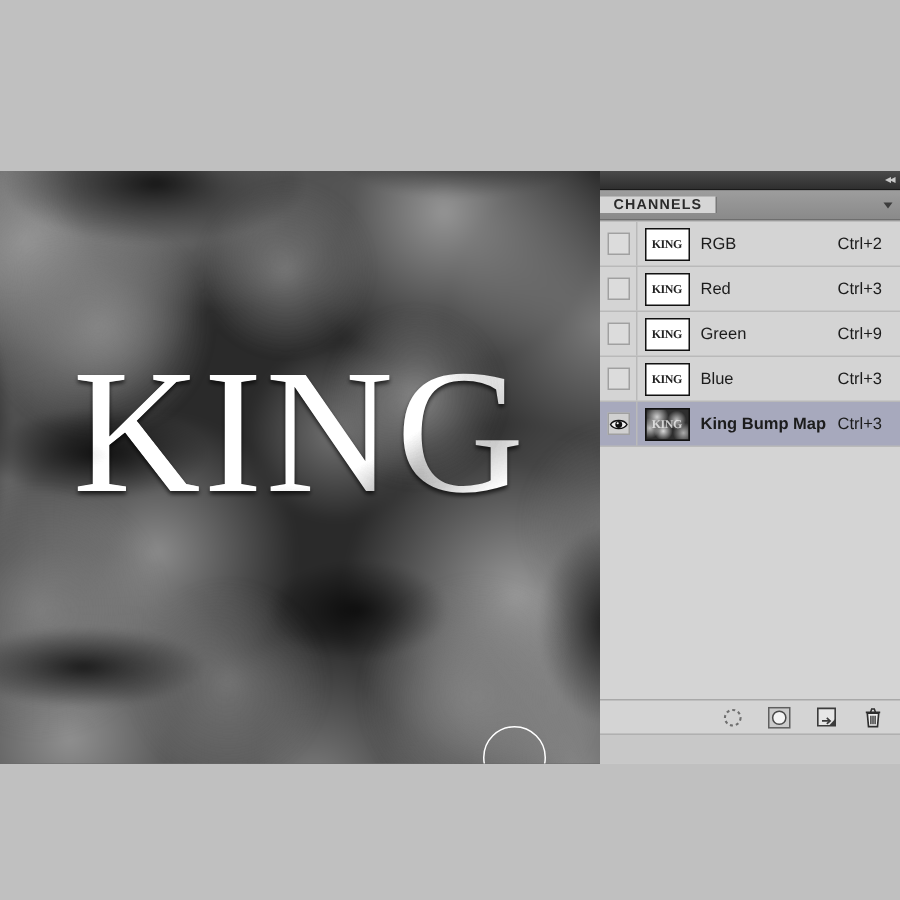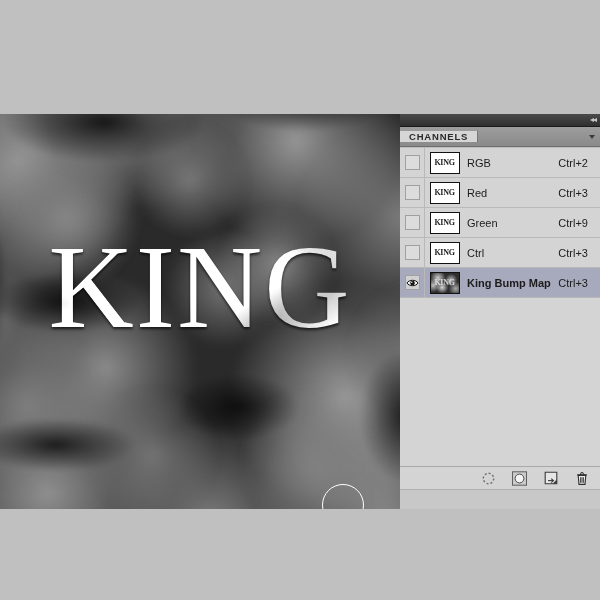--- a/index.html
+++ b/index.html
@@ -367,21 +367,21 @@
         </div>
         <div class="channel-row">
           <div class="vis-cell">
             <div class="vis-box"></div>
           </div>
           <div class="thumb-cell">
             <div class="thumb">
               <span class="mini-word">KING</span>
             </div>
           </div>
-          <div class="name-cell">Ctrl</div>
+          <div class="name-cell">Blue</div>
           <div class="shortcut-cell">Ctrl+3</div>
         </div>
         <div class="channel-row selected">
           <div class="vis-cell">
             <div class="vis-box on">
               <svg class="eye-svg" width="13" height="10" viewBox="0 0 13 10">
                 <path d="M1 5 C3 1.4 10 1.4 12 5 C10 8.6 3 8.6 1 5 Z" fill="#f0f0f0" stroke="#111" stroke-width="1"></path>
                 <circle cx="6.5" cy="5" r="2.3" fill="#111"></circle>
                 <circle cx="5.8" cy="4.2" r=".7" fill="#fff"></circle>
               </svg>

